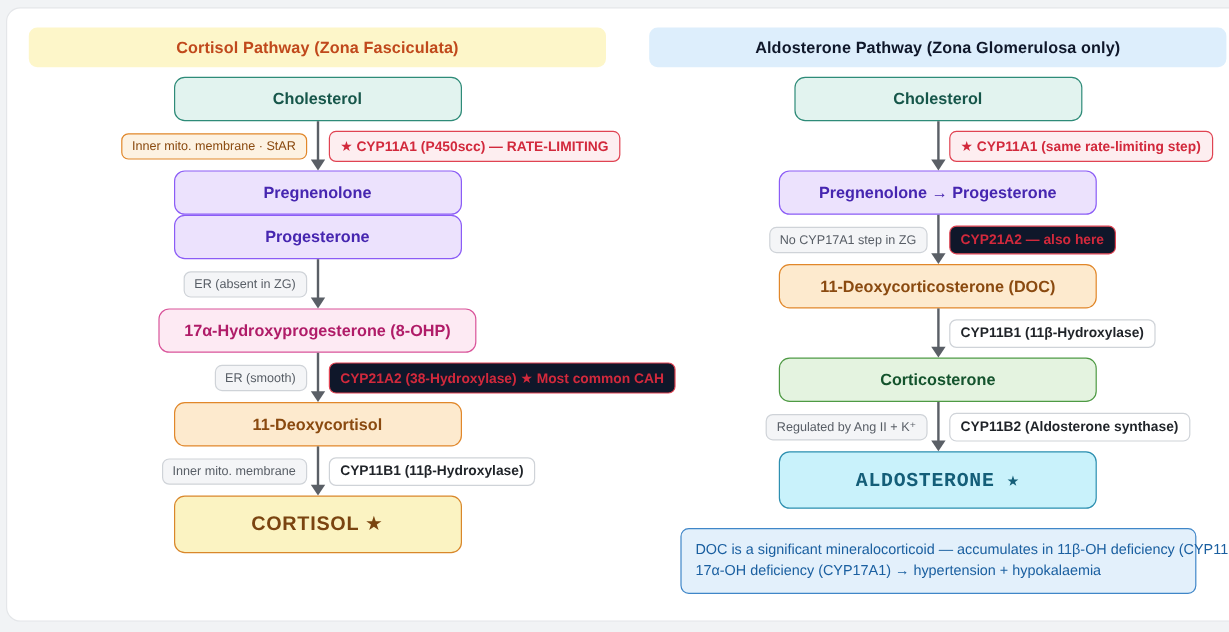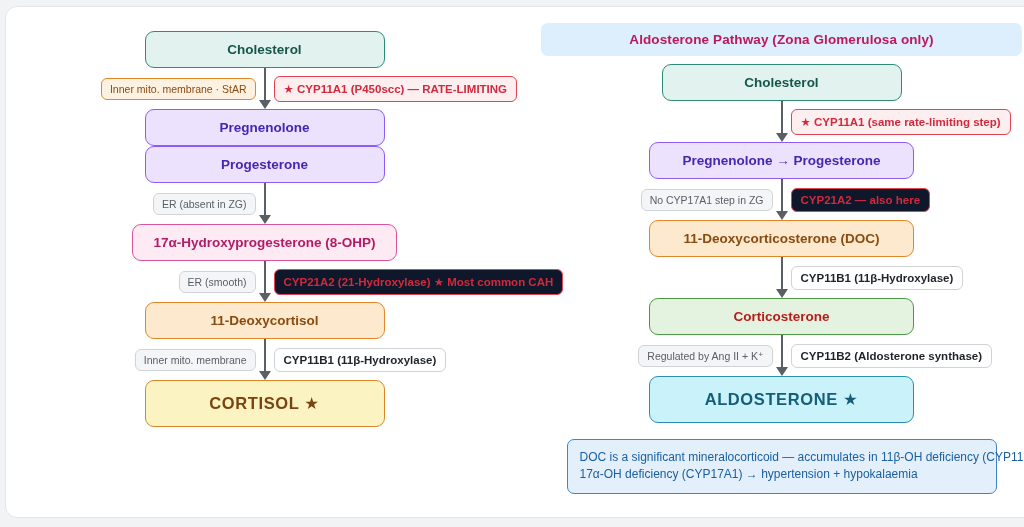--- a/index.html
+++ b/index.html
@@ -42,21 +42,21 @@
     box-sizing:border-box;
     text-align:center;
     font-size:13.5px;
     font-weight:bold;
     padding:9px 6px;
     border-radius:7px;
     letter-spacing:.1px;
     white-space:nowrap;
   }
   .banner.cortisol{background:#fdf6c9;color:#c0491c;}
-  .banner.aldo{background:#ddeefc;color:#be185d;}
+  .banner.aldo{background:#ddeefc;color:#0f172a;}
 
   
   .node{
     box-sizing:border-box;
     text-align:center;
     font-weight:bold;
     border-radius:9px;
     border:1.6px solid #999;
     padding:10px 14px;
     font-size:13.5px;
@@ -66,23 +66,23 @@
   .node.w-wide{width:265px;}
 
   .n-chol   {background:#e2f3ef;border-color:#2e8b78;color:#16564a;}
   .n-preg   {background:#ece2fd;border-color:#8b5cf6;color:#4626b0;}
   .n-prog   {background:#ece2fd;border-color:#8b5cf6;color:#4626b0;}
   .n-ohp    {background:#fdeaf3;border-color:#d9549a;color:#b01c68;}
   .n-dcort  {background:#fdeace;border-color:#e1872a;color:#8a4a10;}
   .n-cortisol{background:#fbf3c2;border-color:#d9872a;color:#7a4410;
               font-size:16.5px;padding:13px 14px;letter-spacing:.6px;}
   .n-doc    {background:#fdeace;border-color:#e1872a;color:#8a4a10;}
-  .n-cortico{background:#e4f3e0;border-color:#4e9a44;color:#b91c1c;}
+  .n-cortico{background:#e4f3e0;border-color:#4e9a44;color:#14532d;}
   .n-aldo   {background:#c9f2fb;border-color:#2d8fb0;color:#145e78;
-              font-size:16.5px;padding:13px 14px;letter-spacing:.6px;}
+              font-size:16.5px;padding:13px 14px;letter-spacing:.6px;font-family:Liberation Mono, monospace;}
 
   
   .step{
     position:relative;
     width:100%;
     height:41px;
     display:flex;
     align-items:center;
     justify-content:center;
   }
@@ -160,20 +160,21 @@
   .sp-8{height:8px;}
 </style>
 </head>
 <body>
 
 <div class="card">
   <div class="columns">
 
     <div class="col">
 
+      <div class="banner cortisol">Cortisol Pathway (Zona Fasciculata)</div>
 
       <div class="sp-8"></div>
 
       <div class="node w-std n-chol">Cholesterol</div>
 
       <div class="step">
         <div class="lbl-left">
           <span class="chip star-orange">Inner mito. membrane · StAR</span>
         </div>
         <div class="arrow">
@@ -204,21 +205,21 @@
 
       <div class="step">
         <div class="lbl-left">
           <span class="chip">ER (smooth)</span>
         </div>
         <div class="arrow">
           <div class="shaft"></div>
             <div class="head"></div>
         </div>
         <div class="lbl-right">
-          <span class="chip enzyme-red2">CYP21A2 (21-Hydroxylase) ★ Most common CAH</span>
+          <span class="chip enzyme-red2">CYP21A2 (38-Hydroxylase) ★ Most common CAH</span>
         </div>
       </div>
 
       <div class="node w-std n-dcort">11-Deoxycortisol</div>
 
       <div class="step">
         <div class="lbl-left">
           <span class="chip">Inner mito. membrane</span>
         </div>
         <div class="arrow">

